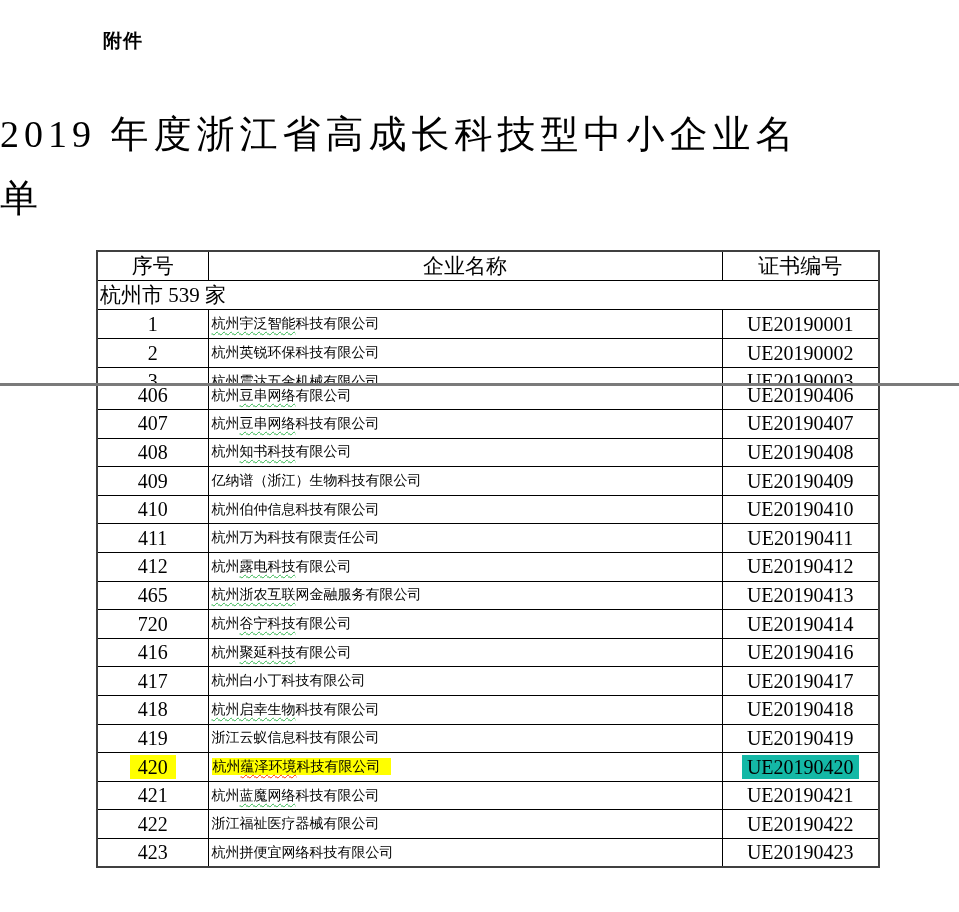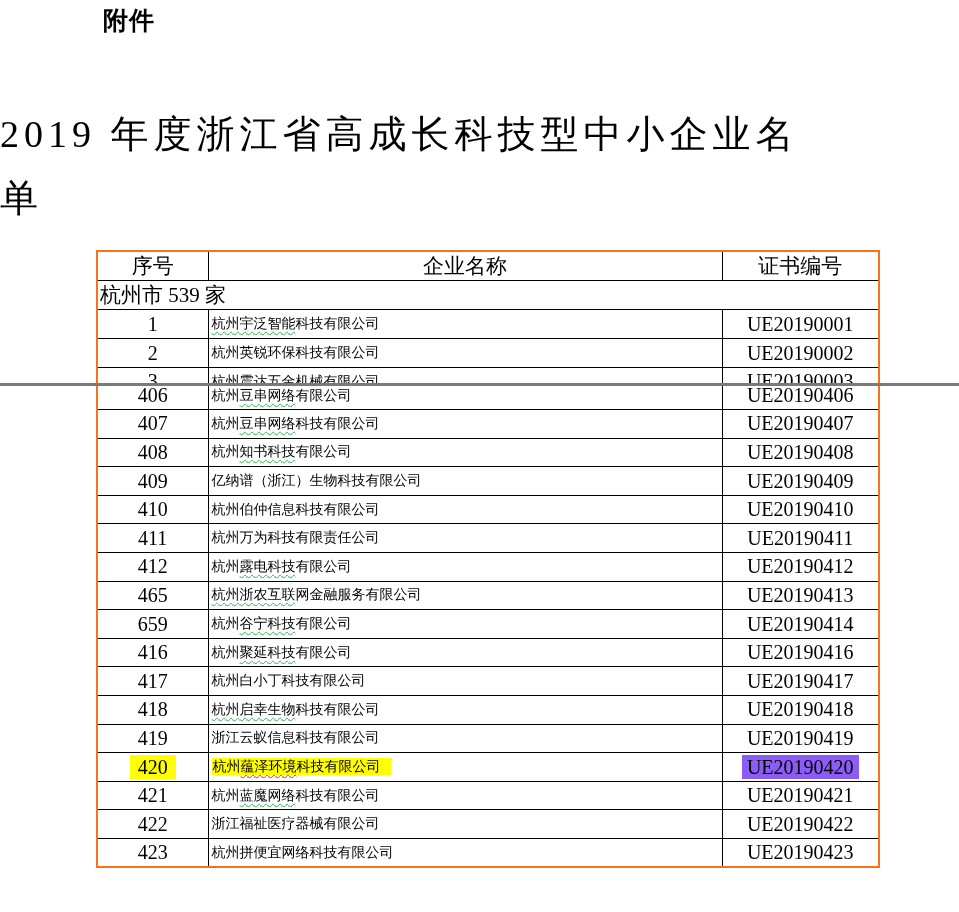--- a/index.html
+++ b/index.html
@@ -4,36 +4,36 @@
 <style>
   * { margin:0; padding:0; box-sizing:border-box; }
   html,body { background:#ffffff; }
   #page {
     position:relative; width:959px; height:912px;
     background:#ffffff; overflow:hidden;
     font-family:"Liberation Serif","DejaVu Serif",serif;
     color:#000;
   }
   .attachment {
-    position:absolute; left:103px; top:4px;
+    position:absolute; left:103px; top:28px;
     font-family:"Liberation Sans","DejaVu Sans",sans-serif;
-    font-size:25px; font-weight:600; letter-spacing:1px;
+    font-size:19px; font-weight:600; letter-spacing:1px;
   }
   .title-block {
     position:absolute; left:0; top:102px; width:959px;
     font-size:38px; letter-spacing:5px;
     line-height:64px; font-weight:500;
   }
   .table-clip { position:absolute; left:96px; width:784px; overflow:hidden; }
   #clip-top { top:250px; height:133px; }
   #clip-bottom { top:386px; height:587px; }
   #clip-bottom table { margin-top:-6px; }
   table {
     border-collapse:collapse; table-layout:fixed; width:782px;
-    border:2px solid #f97316;
+    border:2px solid #404040;
     padding-left:16px;
   }
   td, th { border:1px solid #000; overflow:hidden; white-space:nowrap; vertical-align:middle; }
   #clip-top td, #clip-top th { height:29px; }
   #clip-bottom td { height:28.6px; }
   th { font-size:21px; font-weight:normal; text-align:center; }
   td.num  { text-align:center; font-size:20px; }
   td.name { text-align:left; font-size:14px; padding-left:3px; }
   td.cert { text-align:center; font-size:20px;margin-top:20px; }
   td.group { text-align:left; font-size:21px; padding-left:2px; }
@@ -42,21 +42,21 @@
     text-decoration-thickness:1px; text-underline-offset:3px;
     text-decoration-skip-ink:none;
   }
   .wavy-red {
     text-decoration:underline wavy #ff2a00;
     text-decoration-thickness:1px; text-underline-offset:3px;
     text-decoration-skip-ink:none;
   }
   .hl-num { background:#ffff00; padding:1px 8px; }
   .hl-name { background:#ffff00; padding:1px 10px 1px 1px; }
-  .hl-cert { background:#8b5cf6; padding:1px 5px; }
+  .hl-cert { background:#14b8a6; padding:1px 5px; }
   .page-break {
     position:absolute; left:0; top:383px; width:959px; height:3px;
     background:#7a7a7a;
   }
 </style>
 </head>
 <body>
 
 <div id="page">
 
@@ -146,21 +146,21 @@
         <td class="num">412</td>
         <td class="name"><span>杭州</span><span class="wavy-green">露电科技</span><span>有限公司</span></td>
         <td class="cert">UE20190412</td>
       </tr>
       <tr>
         <td class="num">465</td>
         <td class="name"><span></span><span class="wavy-green">杭州浙农互联</span><span>网金融服务有限公司</span></td>
         <td class="cert">UE20190413</td>
       </tr>
       <tr>
-        <td class="num">659</td>
+        <td class="num">720</td>
         <td class="name"><span>杭州</span><span class="wavy-green">谷宁科技</span><span>有限公司</span></td>
         <td class="cert">UE20190414</td>
       </tr>
       <tr>
         <td class="num">416</td>
         <td class="name"><span>杭州</span><span class="wavy-green">聚延科技</span><span>有限公司</span></td>
         <td class="cert">UE20190416</td>
       </tr>
       <tr>
         <td class="num">417</td>

